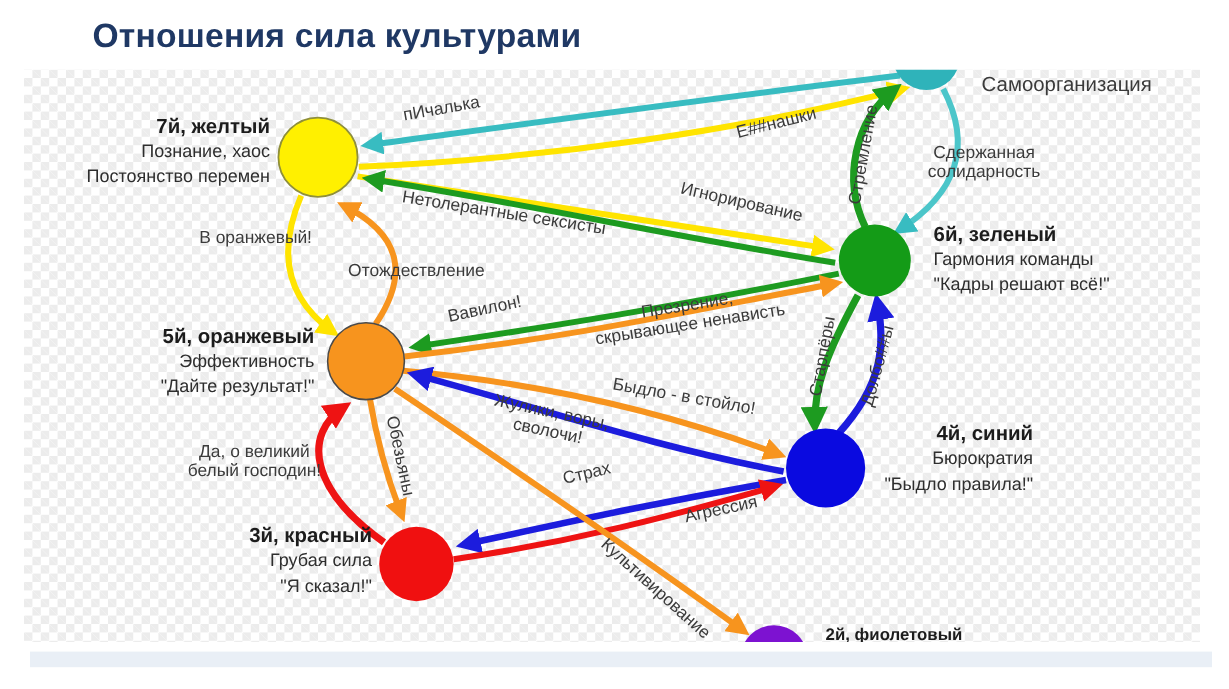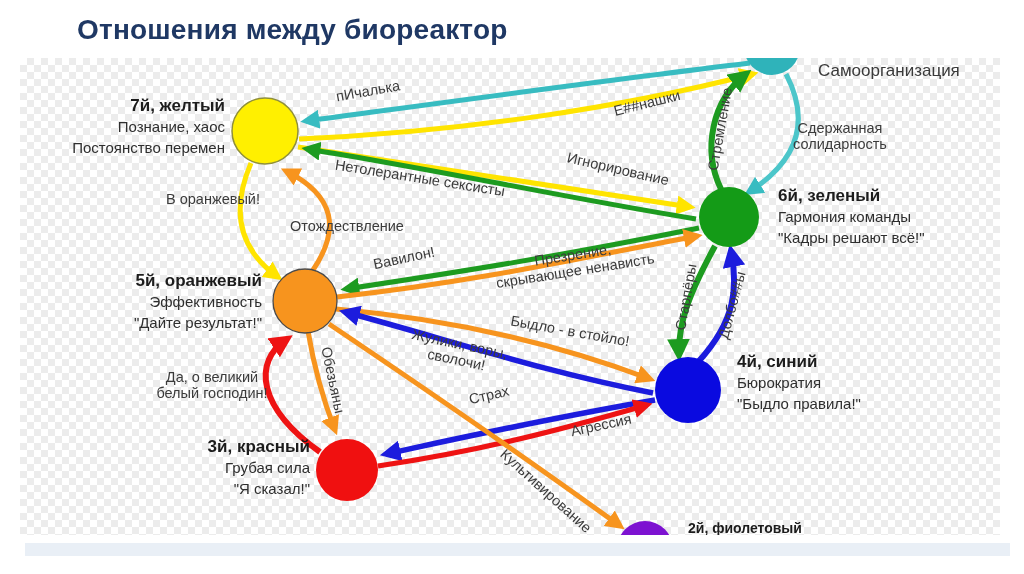--- a/index.html
+++ b/index.html
@@ -40,21 +40,21 @@
   .nblock{position:absolute;line-height:21px;}
   .nblock .ntitle{font-size:17px;font-weight:700;color:#1c1c1c;}
   .nblock .nsub{font-size:15px;color:#2e2e2e;white-space:pre-line;}
   .alignr{text-align:right;}
   .single{font-size:17px;color:#3a3a3a;font-weight:400;}
   .ptitle{font-size:14px;font-weight:700;color:#1c1c1c;}
 </style>
 </head>
 <body>
 
-<div class="page-title">Отношения между биореактор</div>
+<div class="page-title">Отношения сила культурами</div>
 
 <div class="canvas">
 
   <svg class="links" viewBox="20 58 980 477">
     <defs>
       <marker id="m-teal" viewBox="0 0 10 10" refX="7" refY="5" markerWidth="3.8" markerHeight="3.8" orient="auto">
         <path d="M0 0 L10 5 L0 10 z" fill="#38bcc1"></path>
         </marker>
       <marker id="m-yellow" viewBox="0 0 10 10" refX="7" refY="5" markerWidth="3.8" markerHeight="3.8" orient="auto">
         <path d="M0 0 L10 5 L0 10 z" fill="#ffe400"></path>
@@ -100,21 +100,21 @@
     <circle cx="688" cy="390" r="33" fill="#0a0ae0"></circle>
     <circle cx="347" cy="470" r="31" fill="#f01010"></circle>
     <circle cx="645" cy="549" r="28" fill="#7d12d1"></circle>
   </svg>
 
   <div class="elabel" style="left:348px;top:33px;transform:translate(-50%,-50%) rotate(-10deg);">пИчалька</div>
   <div class="elabel" style="left:627px;top:45px;transform:translate(-50%,-50%) rotate(-14deg);">Е##нашки</div>
   <div class="elabel" style="left:598px;top:111px;transform:translate(-50%,-50%) rotate(13deg);">Игнорирование</div>
   <div class="elabel" style="left:400px;top:120px;transform:translate(-50%,-50%) rotate(9deg);">Нетолерантные сексисты</div>
   <div class="elabel" style="left:700px;top:71px;transform:translate(-50%,-50%) rotate(-80deg);">Стремление</div>
-  <div class="elabel" style="left:820px;top:78px;transform:translate(-50%,-50%);">Сдержанная
+  <div class="elabel" style="left:800px;top:78px;transform:translate(-50%,-50%);">Сдержанная
 солидарность</div>
   <div class="elabel" style="left:193px;top:141px;transform:translate(-50%,-50%);">В оранжевый!</div>
   <div class="elabel" style="left:327px;top:168px;transform:translate(-50%,-50%);">Отождествление</div>
   <div class="elabel" style="left:384px;top:200px;transform:translate(-50%,-50%) rotate(-12deg);">Вавилон!</div>
   <div class="elabel" style="left:554px;top:205px;transform:translate(-50%,-50%) rotate(-9deg);">Презрение,
 скрывающее ненависть</div>
   <div class="elabel" style="left:550px;top:273px;transform:translate(-50%,-50%) rotate(10deg);">Быдло - в стойло!</div>
   <div class="elabel" style="left:438px;top:294px;transform:translate(-50%,-50%) rotate(12deg);">Жулики, воры,
 сволочи!</div>
   <div class="elabel" style="left:666px;top:239px;transform:translate(-50%,-50%) rotate(-80deg);">Старпёры</div>
@@ -141,21 +141,21 @@
     <div class="nsub">Гармония команды
 "Кадры решают всё!"</div>
   </div>
 
   <div class="nblock alignr" style="left:30px;top:212px;width:212px;">
     <div class="ntitle">5й, оранжевый</div>
     <div class="nsub">Эффективность
 "Дайте результат!"</div>
   </div>
 
-  <div class="nblock" style="left:717px;top:293px;">
+  <div class="nblock" style="left:717px;top:293px;text-align:right;">
     <div class="ntitle">4й, синий</div>
     <div class="nsub">Бюрократия
 "Быдло правила!"</div>
   </div>
 
   <div class="nblock alignr" style="left:100px;top:378px;width:190px;">
     <div class="ntitle">3й, красный</div>
     <div class="nsub">Грубая сила
 "Я сказал!"</div>
   </div>

